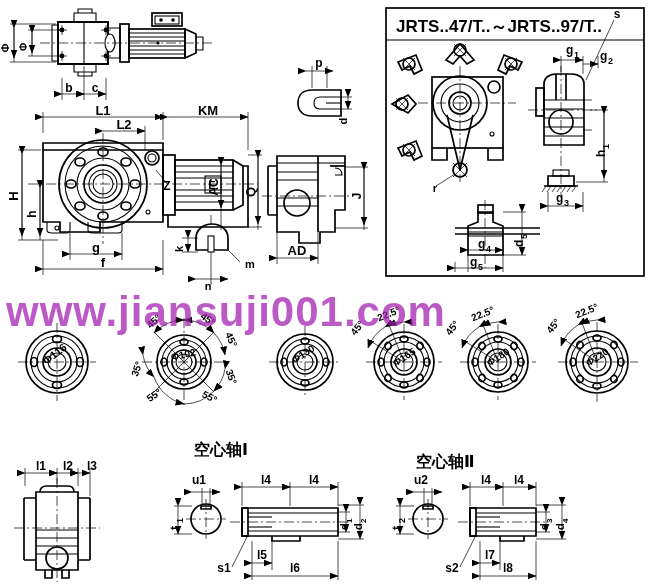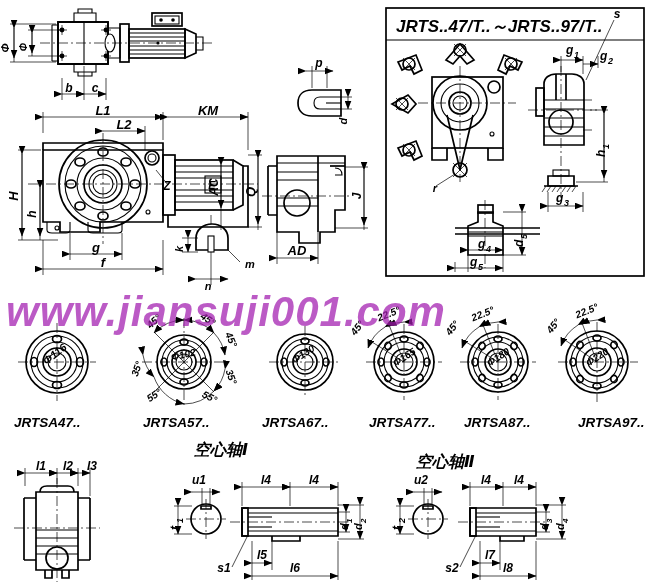--- a/index.html
+++ b/index.html
@@ -1,18 +1,18 @@
 <!DOCTYPE html>
 <html><head>
 <meta charset="utf-8">
 <style>
   html,body{margin:0;padding:0;background:#fff;}
   body{width:650px;height:587px;position:relative;overflow:hidden;
        font-family:"Liberation Sans",sans-serif;color:#000;}
-  #sheet{position:absolute;left:0;top:0;width:650px;height:587px;font-style:italic;}
+  #sheet{position:absolute;left:0;top:0;width:650px;height:587px;}
   svg{display:block;}
   .wm{position:absolute;pointer-events:none;font-family:"Liberation Sans",sans-serif;
       font-weight:bold;color:#a21caf;opacity:.72;white-space:nowrap;}
   #wm1{left:6px;top:288px;font-size:42px;letter-spacing:1px;}
   .modelrow{position:absolute;left:0;top:415px;width:650px;height:22px;}
   .modelrow span{position:absolute;font-size:13.5px;font-weight:bold;
       font-family:"Liberation Sans",sans-serif;white-space:nowrap;}
   .hs{position:absolute;font-size:16px;font-weight:bold;font-family:"DejaVu Sans",sans-serif;}
 </style>
 </head>
@@ -726,27 +726,19 @@
   <g transform="rotate(-90 544,524)">
     <text x="538" y="528" font-size="11">d</text>
     <text x="545" y="532" font-size="8">3</text>
   </g>
   <g transform="rotate(-90 560,524)">
     <text x="554" y="528" font-size="11">d</text>
     <text x="561" y="532" font-size="8">4</text>
   </g>
 </svg>
 
-<div class="modelrow">
-  <span style="left:14px;">JRTSA47..</span>
-  <span style="left:143px;">JRTSA57..</span>
-  <span style="left:262px;">JRTSA67..</span>
-  <span style="left:369px;">JRTSA77..</span>
-  <span style="left:464px;">JRTSA87..</span>
-  <span style="left:578px;">JRTSA97..</span>
-</div>
 
 <div class="hs" style="left:194px;top:440px;">空心轴Ⅰ</div>
 <div class="hs" style="left:416px;top:452px;">空心轴Ⅱ</div>
 
 <div class="wm" id="wm1">www.jiansuji001.com</div>
 
 </div>
 
 </body></html>

